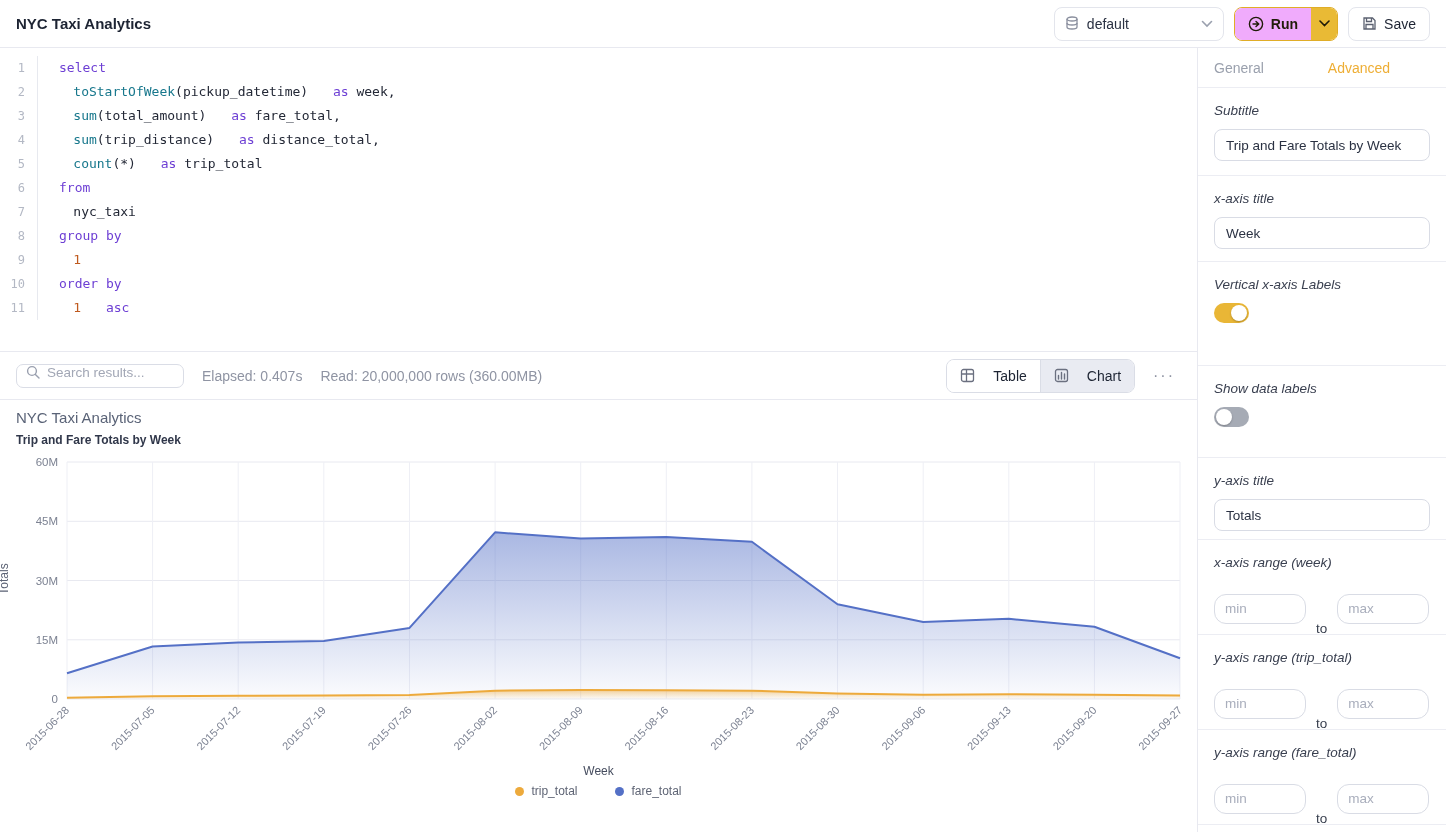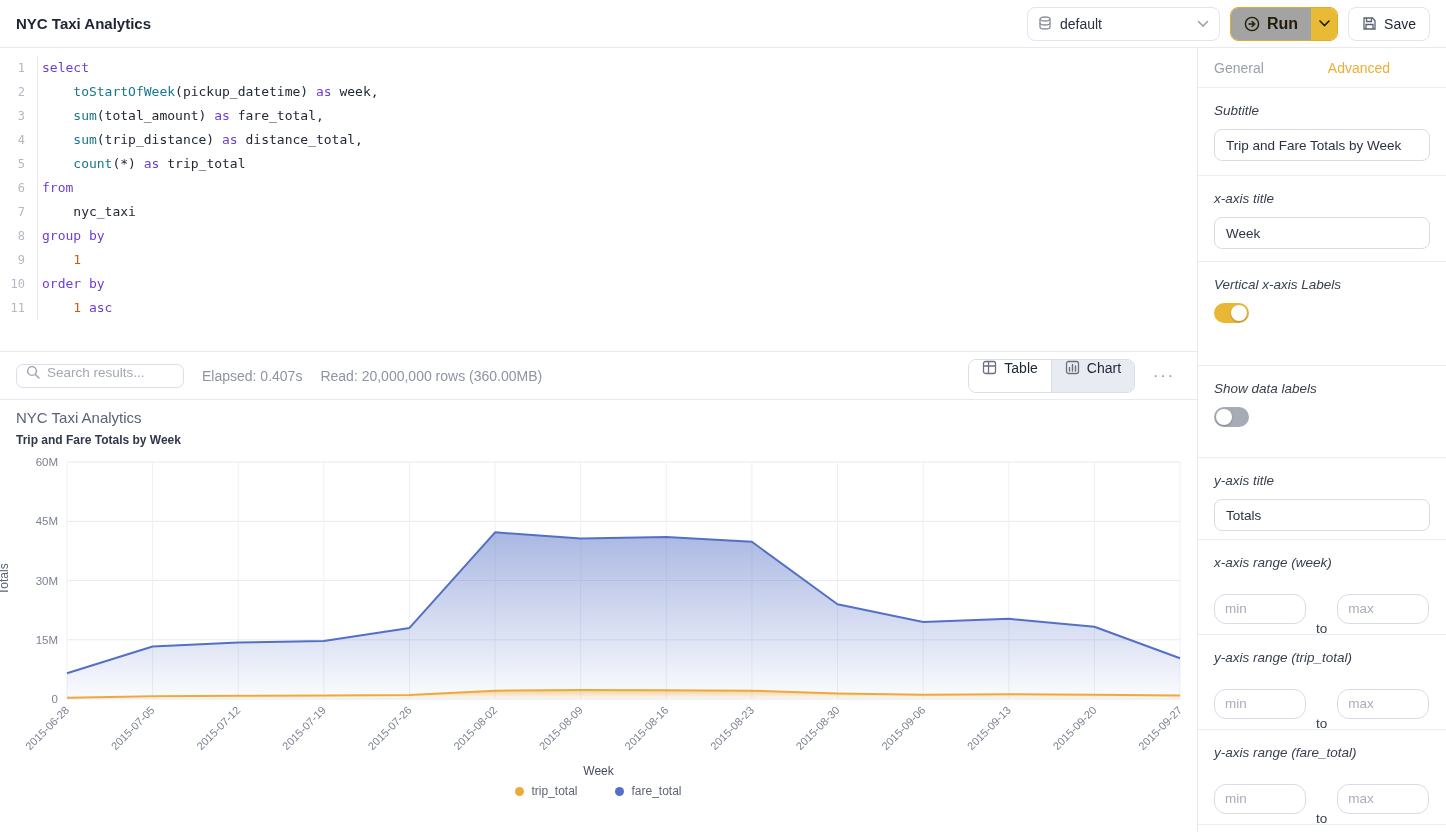--- a/index.html
+++ b/index.html
@@ -4,61 +4,61 @@
 <style>
   * { margin:0; padding:0; box-sizing:border-box; }
   html,body { width:1446px; height:832px; background:#fff; overflow:hidden;
     font-family:"Liberation Sans", sans-serif; color:#1d2433; }
 
   
   .header { height:48px; display:flex; align-items:center; padding:0 16px;
     border-bottom:1px solid #e8e9f0; background:#fff; }
   .header-title { font-size:15px; font-weight:600; color:#1d2433; }
   .header-controls { margin-left:auto; display:flex; align-items:center; gap:10px; }
-  .db-select { width:193px; height:34px; border:1px solid #e3e5ec; border-radius:8px;
+  .db-select { width:170px; height:34px; border:1px solid #e3e5ec; border-radius:8px;
     display:flex; align-items:center; gap:8px; padding:0 10px; background:#fff; cursor:pointer; }
   .db-select .lbl { font-size:14px; color:#2a3142; flex:1; }
   .icon { display:inline-flex; align-items:center; justify-content:center; }
   .run-btn { height:34px; display:flex; align-items:stretch; border:1px solid #e0ad27;
     border-radius:8px; overflow:hidden; cursor:pointer; }
-  .run-main { display:flex; align-items:center; gap:7px; padding:0 13px; background:#a3a3a3;
-    font-size:16px; font-weight:600; color:#211c08; }
+  .run-main { display:flex; align-items:center; gap:7px; padding:0 13px; background:#f0abfc;
+    font-size:14px; font-weight:600; color:#211c08; }
   .run-caret { width:26px; display:flex; align-items:center; justify-content:center; background:#e9ba35; }
   .save-btn { height:34px; display:flex; align-items:center; gap:7px; padding:0 13px;
     border:1px solid #e3e5ec; border-radius:8px; background:#fff; font-size:14px;
     font-weight:500; color:#1d2433; cursor:pointer; }
 
   
   .main { display:flex; height:784px; }
   .left-col { width:1197px; display:flex; flex-direction:column; }
   .right-panel { width:249px; border-left:1px solid #e8e9f0; background:#fff; }
 
   
   .editor { height:304px; border-bottom:1px solid #e8e9f0; padding-top:8px; position:relative;
     font-family:"DejaVu Sans Mono", monospace; font-size:13px; overflow:hidden; cursor:text; }
   .code-line { display:flex; height:24px; line-height:24px; }
   .gutter { width:38px; flex:0 0 38px; text-align:right; padding-right:12px;
     color:#b3b8c4; font-size:12px; border-right:1px solid #e7e9ef; }
   .code { padding-left:4px; white-space:pre; color:#232836; }
-  .tok-kw  { color:#6d3fd4; }
+  .tok-kw  { color:#6d3fd4;margin-left:17px; }
   .tok-fn  { color:#17778c; }
   .tok-num { color:#bf5a1e; }
 
   
   .toolbar { height:48px; border-bottom:1px solid #e8e9f0; display:flex; align-items:center;
     padding:0 16px; gap:18px; }
   .search-box { width:168px; height:24px; border:1px solid #dadde6; border-radius:7px;
     display:flex; align-items:flex-start; gap:7px; padding:0 9px; }
   .search-box input { border:none; outline:none; width:115px; font-size:13.5px;
     font-family:"Liberation Sans",sans-serif; color:#2a3142; }
   .search-box input::placeholder { color:#a2a7b5; }
   .meta-text { font-size:14px; color:#8f94a3; }
   .toolbar-right { margin-left:auto; display:flex; align-items:center; gap:12px; }
   .segmented { display:flex; border:1px solid #dadde6; border-radius:8px; overflow:hidden; }
-  .segment { height:32px; display:flex; align-items:flex-start; gap:7px; padding:0 13px;
+  .segment { height:32px; display:flex; align-items:center; gap:18px; padding:0 13px;
     font-size:14px; font-weight:500; color:#1d2433; background:#fff; cursor:pointer; }
   .segment.selected { background:#e9ebf2; }
   .segment + .segment { border-left:1px solid #dadde6; }
   .more-btn { font-size:16px; letter-spacing:2px; color:#8f94a3; cursor:pointer; padding:4px 6px; }
 
   
   .chart-section { position:relative; height:432px; }
   .chart-title { position:absolute; left:16px; top:9px; font-size:15px; font-weight:500; color:#5a6377; }
   .chart-subtitle { position:absolute; left:16px; top:33px; font-size:12px; font-weight:600; color:#30374a; }
   .chart-svg { position:absolute; inset:0; }

